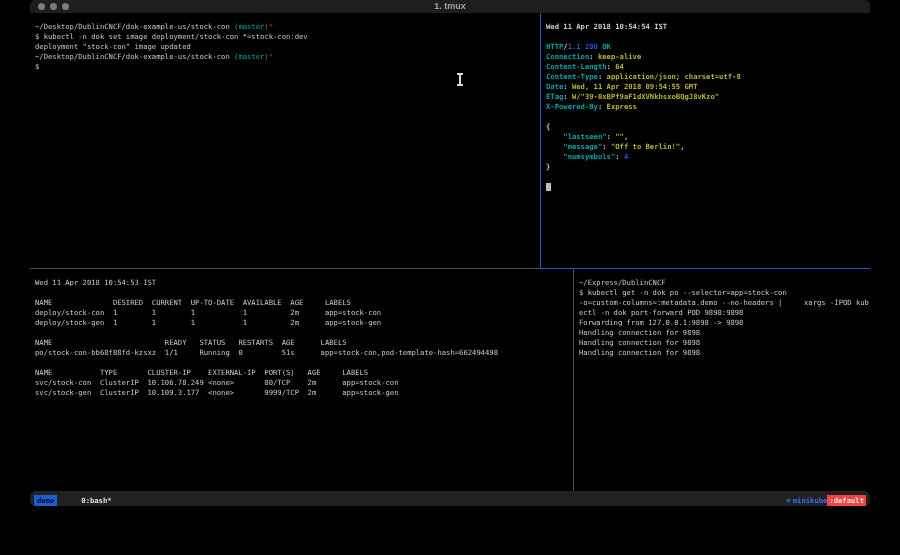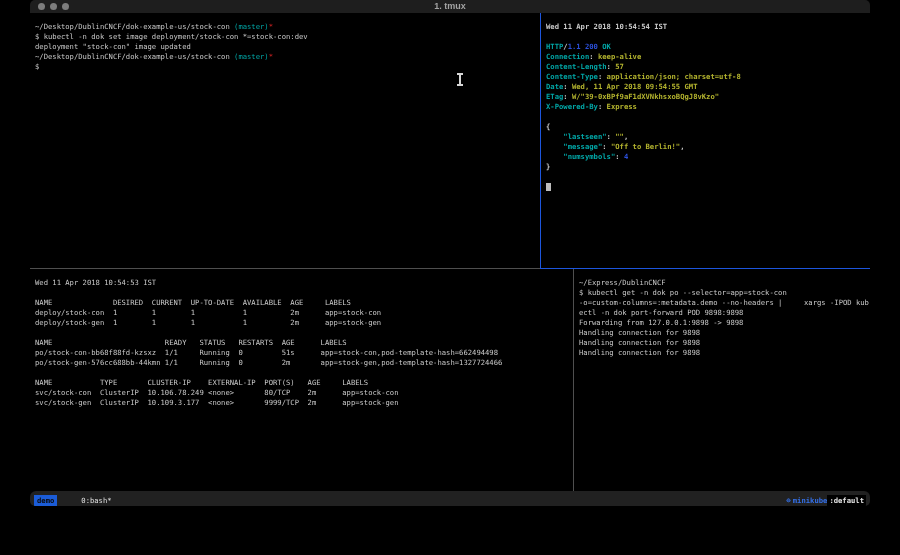--- a/index.html
+++ b/index.html
@@ -26,25 +26,25 @@
   .c-cursor { display:inline-block; width:5px; height:8px; background:#bdbdbd; vertical-align:bottom; margin-bottom:1px; }
   .divider { position:absolute; }
   #vdiv-top { left:510px; top:0; width:1px; height:255px; background:#1d56dd; }
   #hdiv-left { left:0; top:255px; width:510px; height:1px; background:#4f4f4f; }
   #hdiv-right { left:510px; top:255px; width:330px; height:1px; background:#1d56dd; }
   #vdiv-bottom { left:543px; top:256px; width:1px; height:222px; background:#4f4f4f; }
   .statusbar { position:absolute; left:0; top:491px; width:840px; height:18px; background:#212121;
                display:flex; align-items:center; font-size:7.2px;border-radius:6px; }
   .status-left { display:flex; align-items:center; margin-left:4px; gap:4px; }
   .session-chip { background:#1b5cd7; color:#0a0a0a; font-weight:bold; padding:1px 3px; }
-  .window-name { color:#e0e0e0; font-weight:normal;padding-left:20px; }
+  .window-name { color:#e0e0e0; font-weight:bold;padding-left:20px; }
   .status-right { margin-left:auto; margin-right:4px; display:flex; align-items:center; }
   .k8s-icon { color:#3470e8; font-weight:bold; margin-right:2px; font-size:7.5px; }
   .context-name { color:#3470e8; font-weight:bold; }
-  .namespace-name { color:#e6e6e6; font-weight:bold; background:#000000; padding:1px 2px; }
+  .namespace-name { color:#e6e6e6; font-weight:bold; background:#ef4444; padding:1px 2px; }
   .ibeam { position:absolute; left:459px; top:74px; width:2px; height:11px; background:#d6d6d6; }
   .ibeam::before, .ibeam::after { content:""; position:absolute; left:-2px; width:6px; height:2px; background:#d6d6d6; }
   .ibeam::before { top:-1px; } .ibeam::after { bottom:-1px; }
 </style>
 </head>
 <body>
 
 <div class="window">
   <div class="titlebar">
     <div class="lights">
@@ -61,21 +61,21 @@
         <div class="tline"><span class="c-fg">$ kubectl -n dok set image deployment/stock-con *=stock-con:dev</span></div>
         <div class="tline"><span class="c-fg">deployment "stock-con" image updated</span></div>
         <div class="tline"><span class="c-fg">~/Desktop/DublinCNCF/dok-example-us/stock-con </span><span class="c-cyan">(master)</span><span class="c-red">*</span></div>
         <div class="tline"><span class="c-fg">$</span></div>
       </div>
     <div class="pane" id="pane-top-right">
         <div class="tline"><span class="c-fg">Wed 11 Apr 2018 10:54:54 IST</span></div>
         <div class="tline"></div>
         <div class="tline"><span class="c-cyan">HTTP</span><span class="c-fg">/</span><span class="c-blue">1.1 200</span><span class="c-fg"> </span><span class="c-cyan">OK</span></div>
         <div class="tline"><span class="c-cyan">Connection</span><span class="c-fg">: </span><span class="c-yellow">keep-alive</span></div>
-        <div class="tline"><span class="c-cyan">Content-Length</span><span class="c-fg">: </span><span class="c-yellow">57</span></div>
+        <div class="tline"><span class="c-cyan">Content-Length</span><span class="c-fg">: </span><span class="c-yellow">64</span></div>
         <div class="tline"><span class="c-cyan">Content-Type</span><span class="c-fg">: </span><span class="c-yellow">application/json; charset=utf-8</span></div>
         <div class="tline"><span class="c-cyan">Date</span><span class="c-fg">: </span><span class="c-yellow">Wed, 11 Apr 2018 09:54:55 GMT</span></div>
         <div class="tline"><span class="c-cyan">ETag</span><span class="c-fg">: </span><span class="c-yellow">W/"39-0xBPf9aF1dXVNkhsxoBQgJ8vKzo"</span></div>
         <div class="tline"><span class="c-cyan">X-Powered-By</span><span class="c-fg">: </span><span class="c-yellow">Express</span></div>
         <div class="tline"></div>
         <div class="tline"><span class="c-fg">{</span></div>
         <div class="tline"><span class="c-fg">    </span><span class="c-cyan">"lastseen"</span><span class="c-fg">: </span><span class="c-yellow">""</span><span class="c-fg">,</span></div>
         <div class="tline"><span class="c-fg">    </span><span class="c-cyan">"message"</span><span class="c-fg">: </span><span class="c-yellow">"Off to Berlin!"</span><span class="c-fg">,</span></div>
         <div class="tline"><span class="c-fg">    </span><span class="c-cyan">"numsymbols"</span><span class="c-fg">: </span><span class="c-blue">4</span></div>
         <div class="tline"><span class="c-fg">}</span></div>
@@ -84,21 +84,20 @@
       </div>
     <div class="pane" id="pane-bottom-left">
         <div class="tline"><span class="c-fg">Wed 11 Apr 2018 10:54:53 IST</span></div>
         <div class="tline"></div>
         <div class="tline"><span class="c-fg">NAME              DESIRED  CURRENT  UP-TO-DATE  AVAILABLE  AGE     LABELS</span></div>
         <div class="tline"><span class="c-fg">deploy/stock-con  1        1        1           1          2m      app=stock-con</span></div>
         <div class="tline"><span class="c-fg">deploy/stock-gen  1        1        1           1          2m      app=stock-gen</span></div>
         <div class="tline"></div>
         <div class="tline"><span class="c-fg">NAME                          READY   STATUS   RESTARTS  AGE      LABELS</span></div>
         <div class="tline"><span class="c-fg">po/stock-con-bb68f88fd-kzsxz  1/1     Running  0         51s      app=stock-con,pod-template-hash=662494498</span></div>
-        <div class="tline"><span class="c-fg">po/stock-gen-576cc688bb-44kmn 1/1     Running  0         2m       app=stock-gen,pod-template-hash=1327724466</span></div>
         <div class="tline"></div>
         <div class="tline"><span class="c-fg">NAME           TYPE       CLUSTER-IP    EXTERNAL-IP  PORT(S)   AGE     LABELS</span></div>
         <div class="tline"><span class="c-fg">svc/stock-con  ClusterIP  10.106.78.249 &lt;none&gt;       80/TCP    2m      app=stock-con</span></div>
         <div class="tline"><span class="c-fg">svc/stock-gen  ClusterIP  10.109.3.177  &lt;none&gt;       9999/TCP  2m      app=stock-gen</span></div>
       </div>
     <div class="pane" id="pane-bottom-right">
         <div class="tline"><span class="c-fg">~/Express/DublinCNCF</span></div>
         <div class="tline"><span class="c-fg">$ kubectl get -n dok po --selector=app=stock-con</span></div>
         <div class="tline"><span class="c-fg">-o=custom-columns=:metadata.demo --no-headers |     xargs -IPOD kub</span></div>
         <div class="tline"><span class="c-fg">ectl -n dok port-forward POD 9898:9898</span></div>

